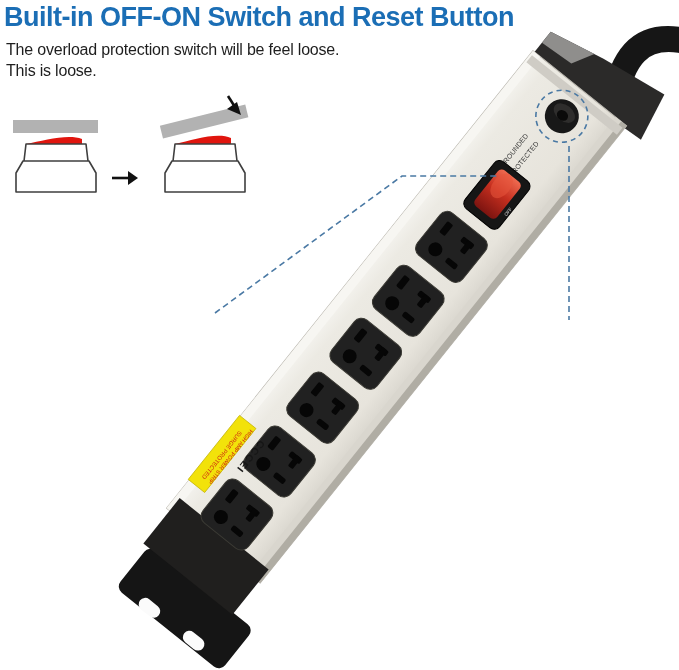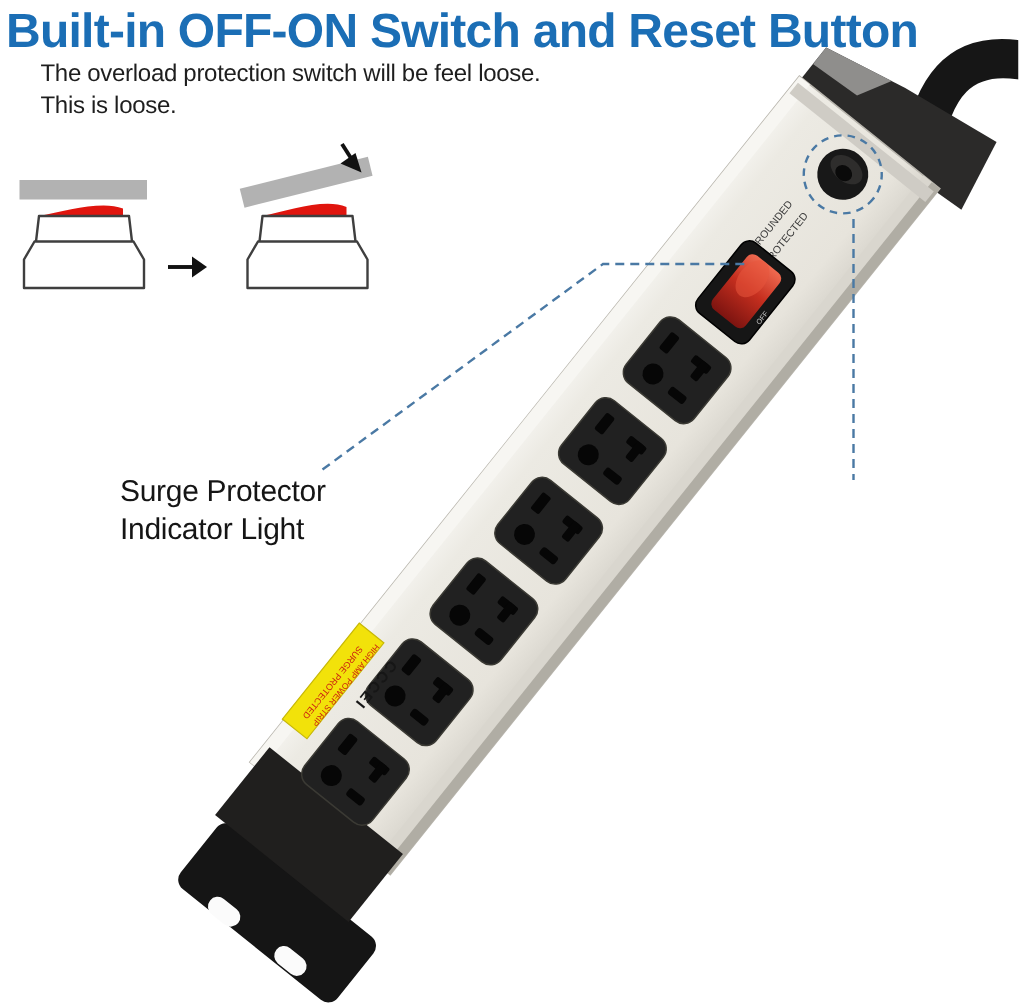--- a/index.html
+++ b/index.html
@@ -4,25 +4,25 @@
 <style>
   html,body{margin:0;padding:0;background:#fff;}
   #canvas{
     position:relative;width:679px;height:670px;overflow:hidden;background:#ffffff;
     font-family:"Liberation Sans", sans-serif;
   }
   #canvas svg{position:absolute;left:0;top:0;z-index:1;}
   .txt{position:absolute;z-index:2;}
   #title{
     left:4px;top:2px;width:672px;
-    font-size:32px;font-weight:bold;color:#1b6eb5;
+    font-size:27px;font-weight:bold;color:#1b6eb5;
     letter-spacing:-0.5px;white-space:nowrap;
   }
   .subtitle{
-    left:6px;font-size:16px;color:#1e1e1e;letter-spacing:-0.2px;white-space:nowrap;margin-left:21px;
+    left:6px;font-size:16px;color:#1e1e1e;letter-spacing:-0.2px;white-space:nowrap;
   }
   #subtitle1{top:41px;}
   #subtitle2{top:62px;}
   .callout{
     font-size:20px;color:#151515;letter-spacing:-0.2px;white-space:nowrap;line-height:25px;
   }
   #surge-label{left:80px;top:316px;}
   #reset-label{left:519px;top:327px;}
   .svgtext{font-family:"Liberation Sans", sans-serif;}
 </style>
@@ -141,18 +141,14 @@
     </g>
 
     <polyline points="215,313 402,176 497,176" fill="none" stroke="#4a79a4" stroke-width="1.6" stroke-dasharray="6 4"></polyline>
     <line x1="569" y1="146" x2="569" y2="320" stroke="#4a79a4" stroke-width="1.6" stroke-dasharray="6 4"></line>
   </svg>
 
   <div id="title" class="txt">Built-in OFF-ON Switch and Reset Button</div>
   <div id="subtitle1" class="txt subtitle">The overload protection switch will be feel loose.</div>
   <div id="subtitle2" class="txt subtitle">This is loose.</div>
 
-  <div id="surge-label" class="txt callout">
-    <div>Surge Protector</div>
-    <div>Indicator Light</div>
-  </div>
 
 </div>
 
 </body></html>

